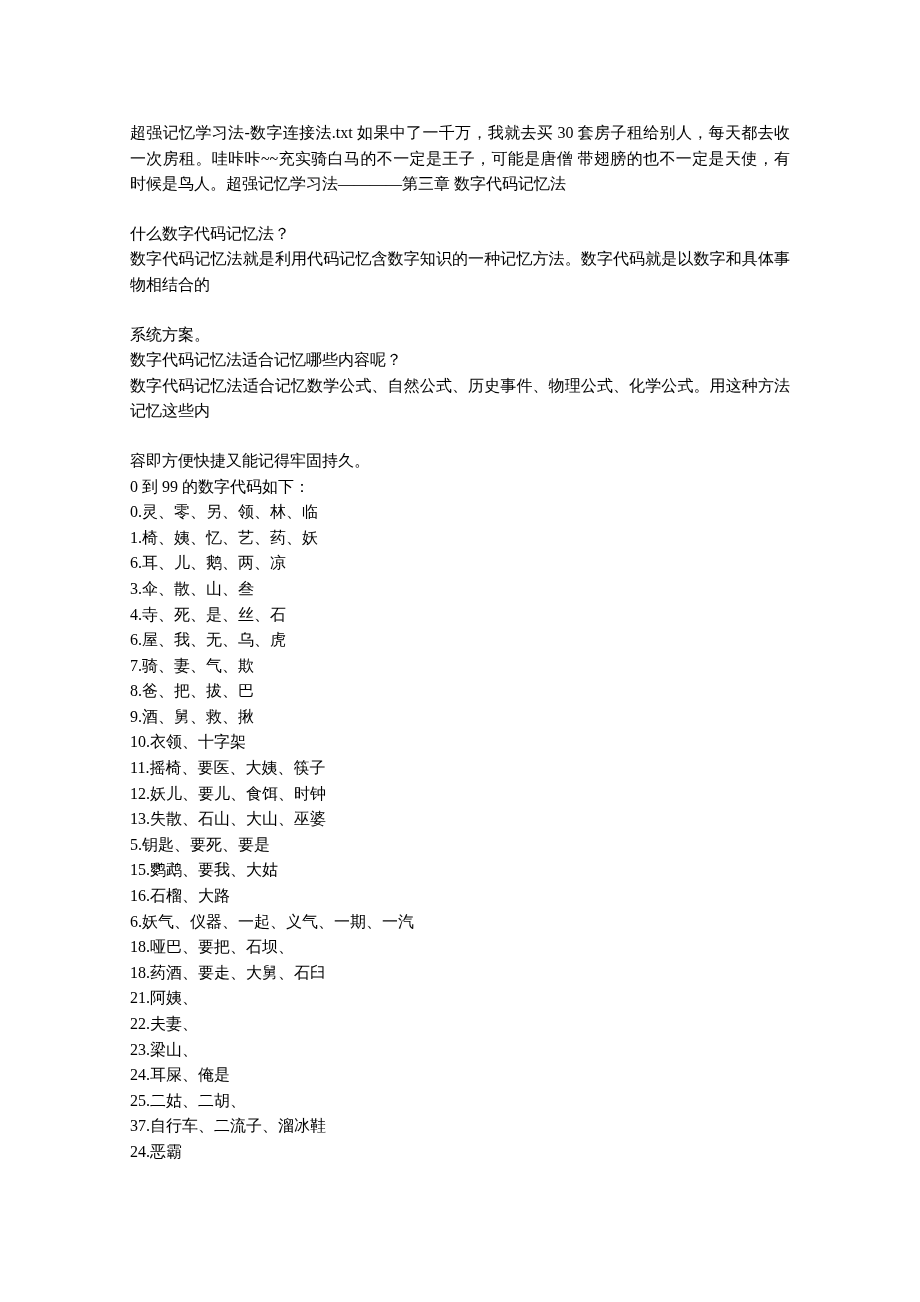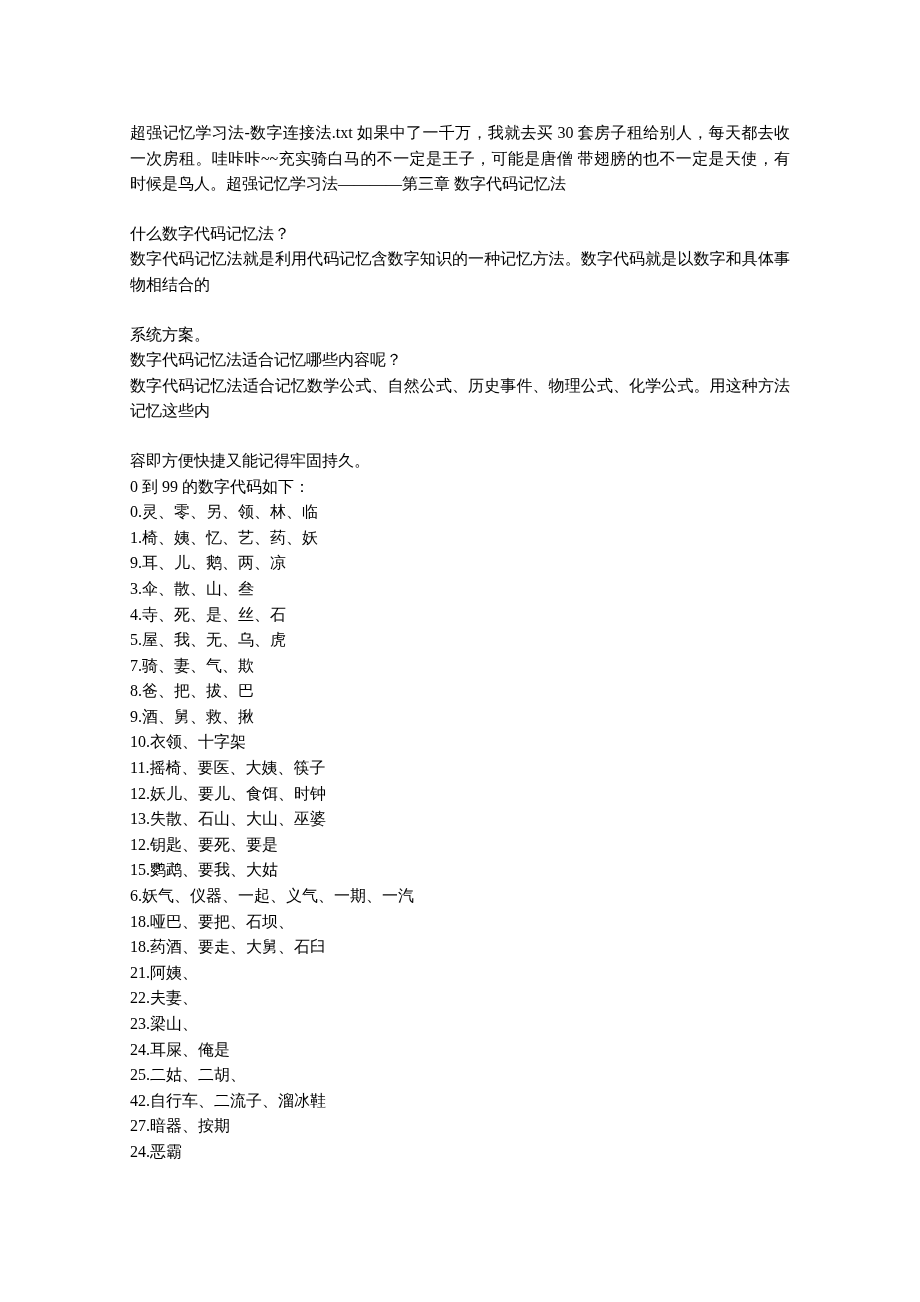--- a/index.html
+++ b/index.html
@@ -41,37 +41,37 @@
 <p class="para">数字代码记忆法适合记忆数学公式、自然公式、历史事件、物理公式、化学公式。用这种方法记忆这些内</p>
 
 <div class="block-gap"></div>
 
 <p class="para">容即方便快捷又能记得牢固持久。</p>
 <p class="para">0 到 99 的数字代码如下：</p>
 
 <div id="codes-container">
     <p class="para">0.灵、零、另、领、林、临</p>
     <p class="para">1.椅、姨、忆、艺、药、妖</p>
-    <p class="para">9.耳、儿、鹅、两、凉</p>
+    <p class="para">6.耳、儿、鹅、两、凉</p>
     <p class="para">3.伞、散、山、叁</p>
     <p class="para">4.寺、死、是、丝、石</p>
-    <p class="para">5.屋、我、无、乌、虎</p>
+    <p class="para">6.屋、我、无、乌、虎</p>
     <p class="para">7.骑、妻、气、欺</p>
     <p class="para">8.爸、把、拔、巴</p>
     <p class="para">9.酒、舅、救、揪</p>
     <p class="para">10.衣领、十字架</p>
     <p class="para">11.摇椅、要医、大姨、筷子</p>
     <p class="para">12.妖儿、要儿、食饵、时钟</p>
     <p class="para">13.失散、石山、大山、巫婆</p>
-    <p class="para">12.钥匙、要死、要是</p>
+    <p class="para">5.钥匙、要死、要是</p>
     <p class="para">15.鹦鹉、要我、大姑</p>
+    <p class="para">16.石榴、大路</p>
     <p class="para">6.妖气、仪器、一起、义气、一期、一汽</p>
     <p class="para">18.哑巴、要把、石坝、</p>
     <p class="para">18.药酒、要走、大舅、石臼</p>
     <p class="para">21.阿姨、</p>
     <p class="para">22.夫妻、</p>
     <p class="para">23.梁山、</p>
     <p class="para">24.耳屎、俺是</p>
     <p class="para">25.二姑、二胡、</p>
-    <p class="para">42.自行车、二流子、溜冰鞋</p>
-    <p class="para">27.暗器、按期</p>
+    <p class="para">37.自行车、二流子、溜冰鞋</p>
     <p class="para">24.恶霸</p>
   </div>
 
 </body></html>

